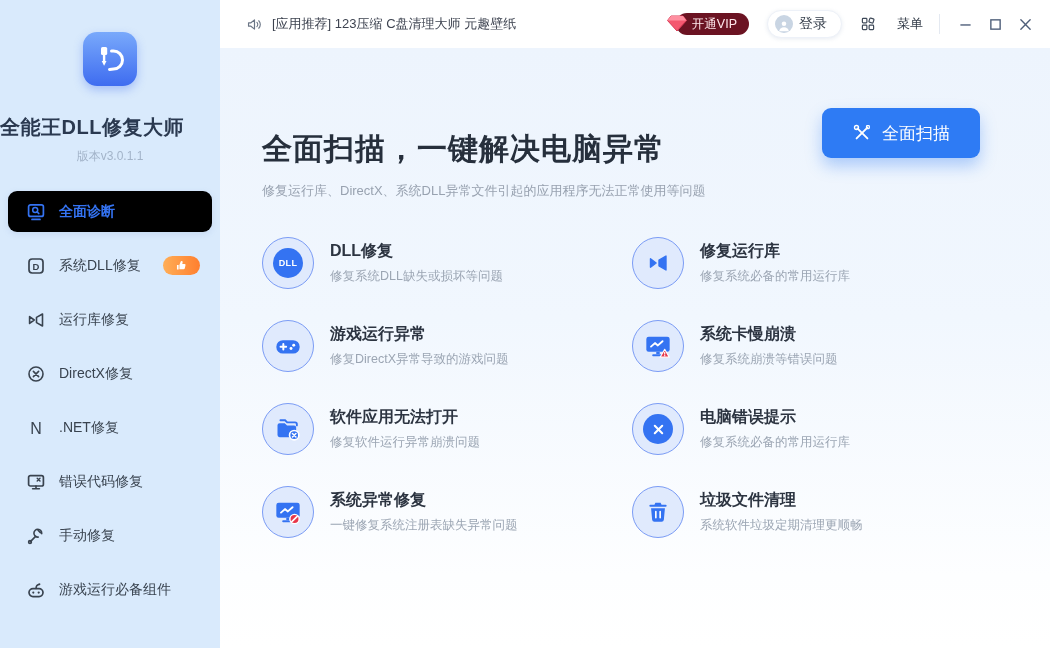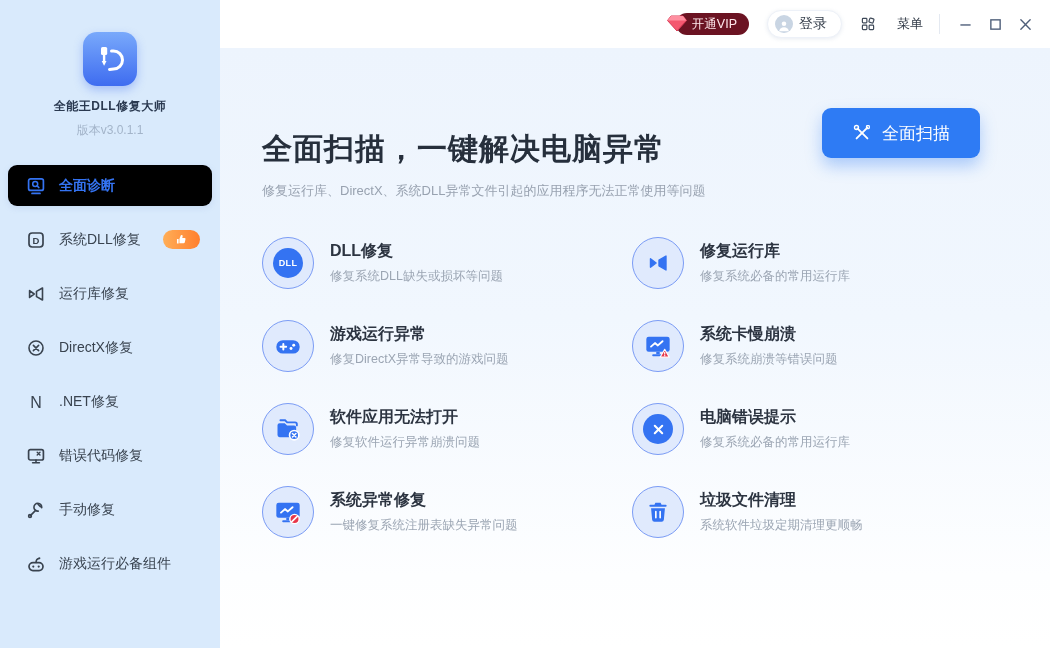--- a/index.html
+++ b/index.html
@@ -10,22 +10,22 @@
     -webkit-font-smoothing:antialiased;
   }
   
   .sidebar { position:absolute; left:0; top:0; bottom:0; width:220px;
     background:var(--sidebar-bg,#d9eafc); z-index:2; }
   .logo-wrap { display:flex; justify-content:center; padding-top:32px; }
   .logo { width:54px; height:54px; border-radius:14px;
     background:linear-gradient(180deg,#79a9fb,#3e6cf0);
     display:flex; align-items:center; justify-content:center;
     box-shadow:0 4px 10px rgba(62,108,240,.35); }
-  .app-name { text-align:center; font-size:12px; font-weight:bold;
-    color:#2a3950; margin-top:12px; letter-spacing:.5px; }
+  .app-name { font-size:20px; font-weight:bold;
+    color:#2a3950; margin-top:28px; letter-spacing:.5px; }
   .version { text-align:center; font-size:12px; color:#a3b4c9; margin-top:7px; }
   .menu { margin-top:26px; }
   .menu-item { height:41px; margin:0 8px 13px 8px; border-radius:9px;
     display:flex; align-items:center; padding-left:18px; gap:13px;
     font-size:14px; color:#39434f; cursor:pointer; }
   .menu-item .mi-icon { width:20px; height:20px; display:flex; flex:none; color:inherit; }
   .menu-item.active { background:#000000; color:var(--accent,#3473f2); font-weight:bold;
     box-shadow:0 2px 6px rgba(120,150,200,.18); }
   .badge { margin-left:auto; margin-right:12px; width:37px; height:19px; border-radius:10px;
     background:linear-gradient(90deg,#ffae57,#ff7f2e);
@@ -173,20 +173,27 @@
         </svg>
       </span>
       <span>游戏运行必备组件</span>
     </div>
   </div>
 </div>
 
 <div class="main">
 
   <div class="topbar">
+    <div class="announce">
+      <svg width="17" height="17" viewBox="0 0 20 20">
+        <path d="M3 8 h2.8 L10 4.6 v10.8 L5.8 12 H3 Z" fill="none" stroke="#6b7686" stroke-width="1.4" stroke-linejoin="round"></path>
+        <path d="M12.8 7.6 a3.3 3.3 0 0 1 0 4.8 M15 5.6 a6.2 6.2 0 0 1 0 8.8" fill="none" stroke="#6b7686" stroke-width="1.3" stroke-linecap="round"></path>
+      </svg>
+      <span>[应用推荐] 123压缩 C盘清理大师 元趣壁纸</span>
+    </div>
     <div class="tb-right">
       <div class="vip-btn">
         <svg class="vip-gem" viewBox="0 0 24 24">
           <path d="M6 5 h12 l3.5 4.5 L12 20 2.5 9.5 Z" fill="#f4586f" stroke="#d93a57" stroke-width="1" stroke-linejoin="round"></path>
           <path d="M6 5 h12 l3.5 4.5 H2.5 Z" fill="#ff8fa0"></path>
         </svg>
         <span>开通VIP</span>
       </div>
       <div class="login-btn">
         <span class="avatar">

